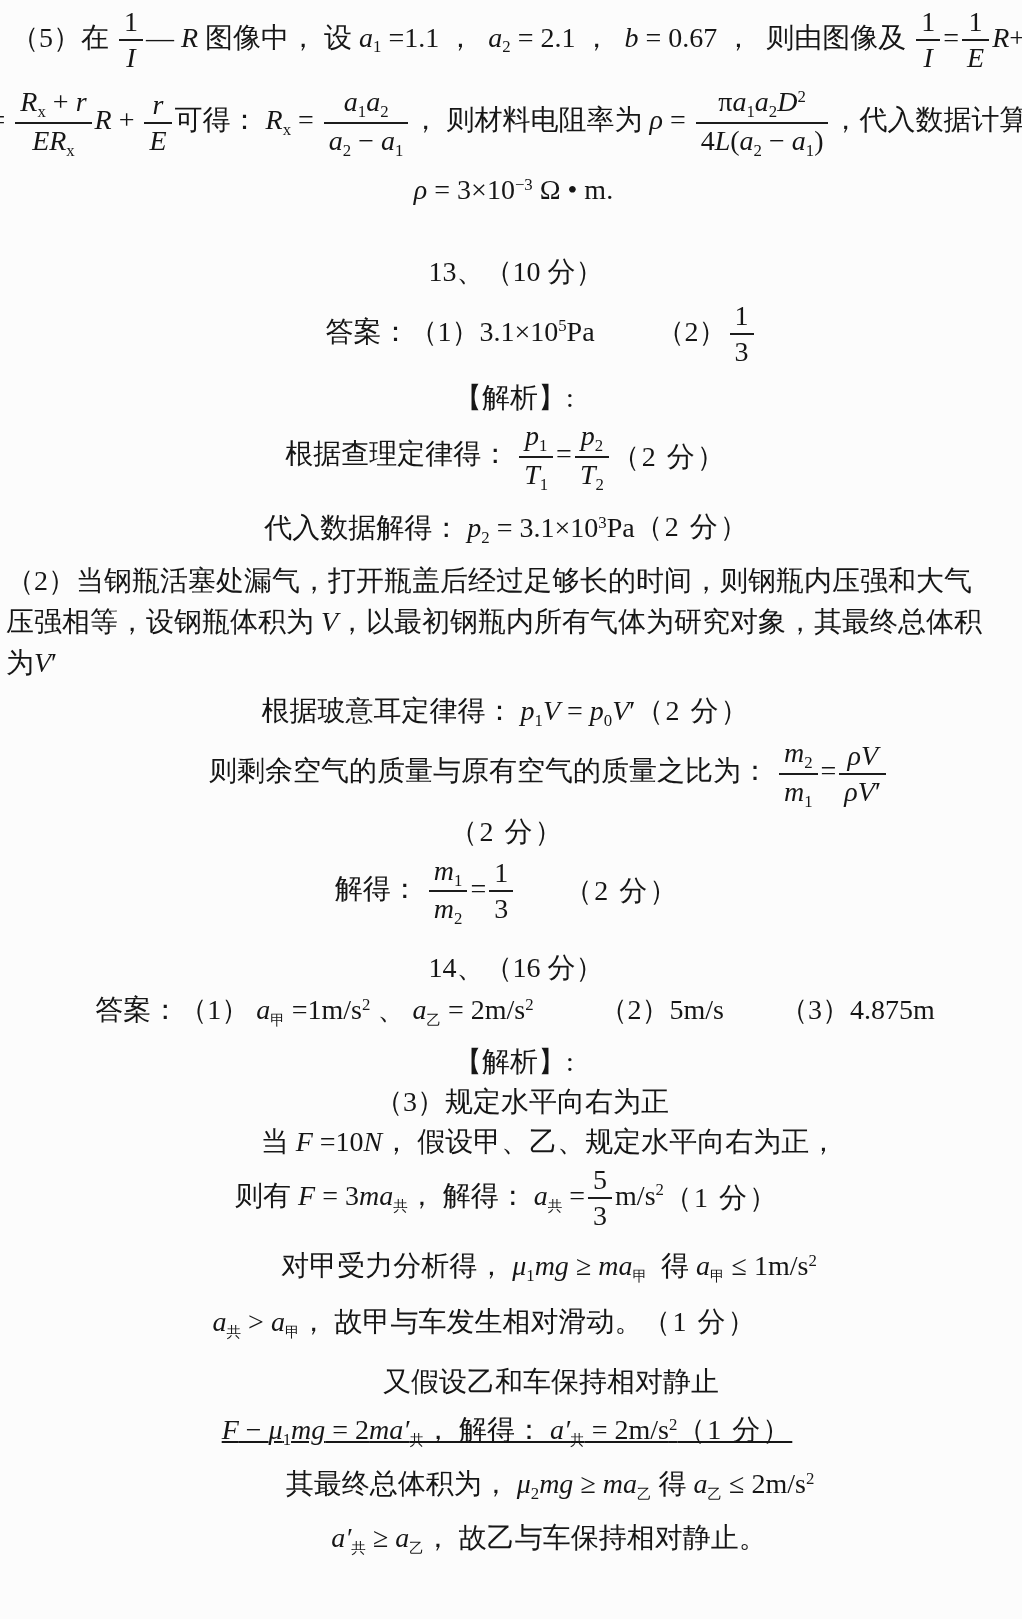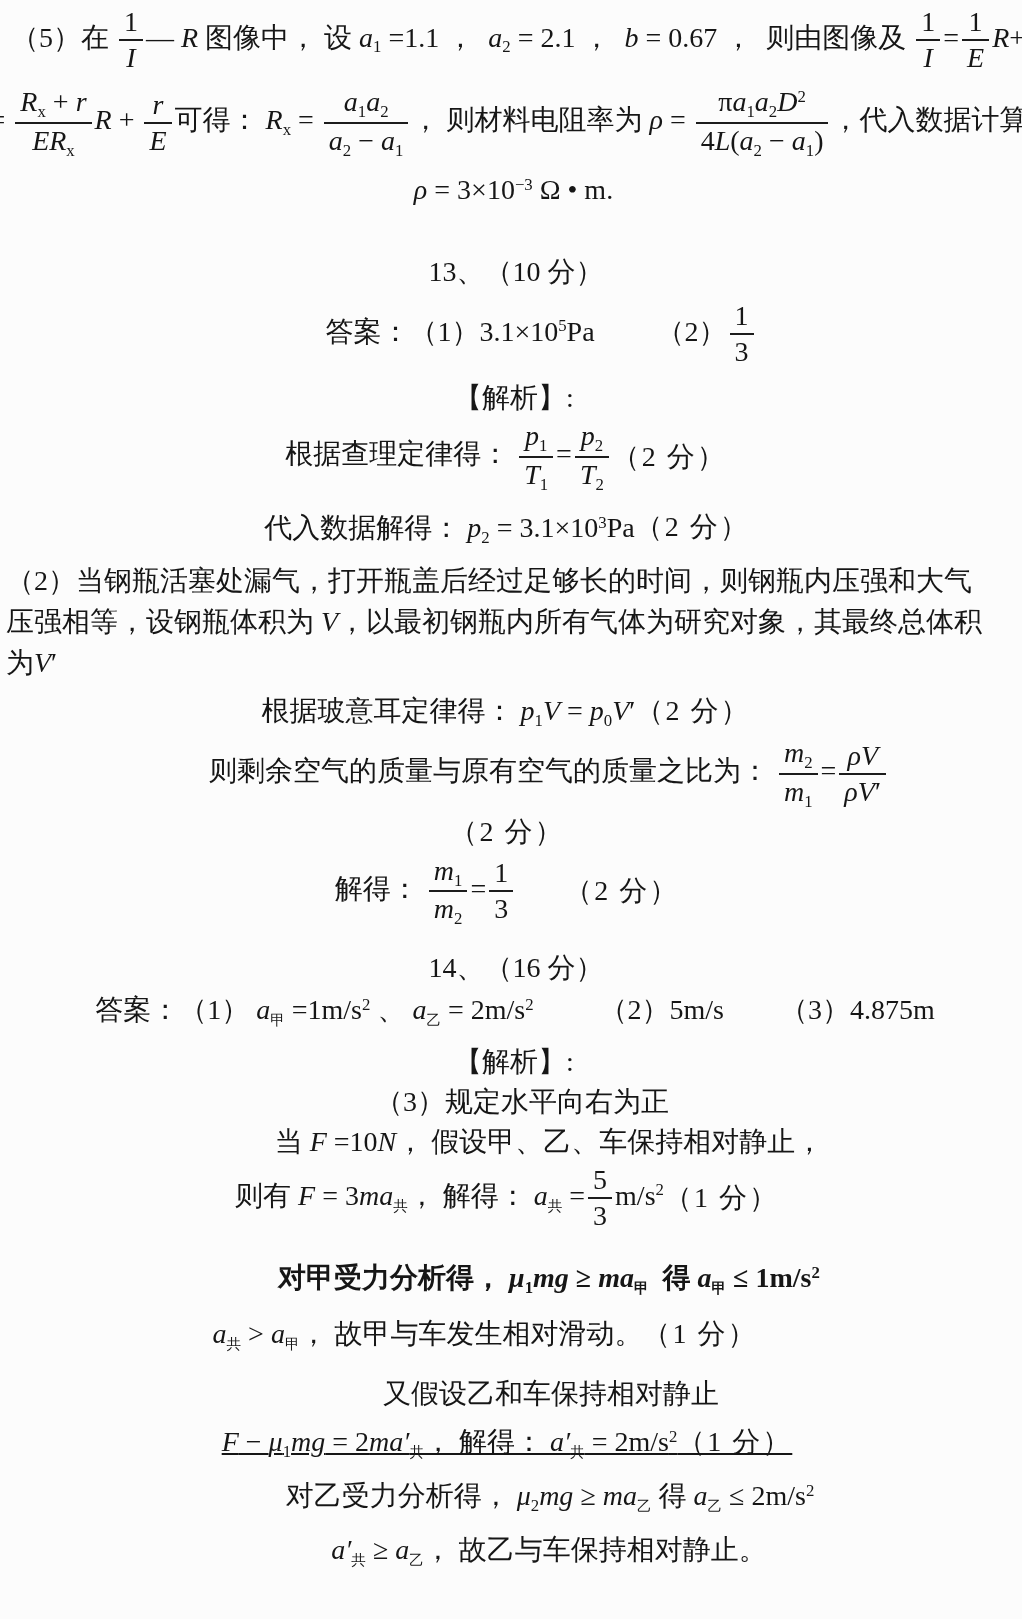--- a/index.html
+++ b/index.html
@@ -100,40 +100,40 @@
       <div class="line" style="margin-top: 2px; margin-left: 8px;">
         <span class="content"><span class="tx">答案：（1） </span><span class="mi">a</span><span class="sbc">甲</span><span class="tx"> =1m/s</span><span class="su">2</span><span class="tx"> 、 </span><span class="mi">a</span><span class="sbc">乙</span><span class="tx"> = 2m/s</span><span class="su">2</span><span class="sp" style="width: 66px;"></span><span class="tx">（2）5m/s</span><span class="sp" style="width: 56px;"></span><span class="tx">（3）4.875m</span></span>
       </div>
       <div class="line" style="margin-top: 12px; margin-left: 6px;">
         <span class="content"><span class="tx">【解析】:</span></span>
       </div>
       <div class="line" style="margin-top: 0px; margin-left: 22px;">
         <span class="content"><span class="tx">（3）规定水平向右为正</span></span>
       </div>
       <div class="line" style="margin-top: 0px; margin-left: 76px;">
-        <span class="content"><span class="tx">当 </span><span class="mi">F</span><span class="tx"> =10</span><span class="mi">N</span><span class="tx">， 假设甲、乙、车保持相对静止，</span></span>
+        <span class="content"><span class="tx">当 </span><span class="mi">F</span><span class="tx"> =10</span><span class="mi">N</span><span class="tx">， 假设甲、乙、规定水平向右为正，</span></span>
       </div>
       <div class="line" style="margin-top: 0px; margin-left: 76px;">
         <span class="content"><span class="tx">则有 </span><span class="mi">F</span><span class="tx"> = 3</span><span class="mi">ma</span><span class="sbc">共</span><span class="tx">， 解得： </span><span class="mi">a</span><span class="sbc">共</span><span class="tx"> =</span><span class="frac"><span class="fn"><span class="tx">5</span></span><span class="fd"><span class="tx">3</span></span></span><span class="tx">m/s</span><span class="su">2</span></span>
         <span class="score">（1 分）</span>
       </div>
-      <div class="line" style="margin-top: 24px; margin-left: 76px; font-weight: bold;">
+      <div class="line" style="margin-top: 12px; margin-left: 76px;">
         <span class="content"><span class="tx">对甲受力分析得， </span><span class="mi">μ</span><span class="sb">1</span><span class="mi">mg</span><span class="tx"> ≥ </span><span class="mi">ma</span><span class="sbc">甲</span><span class="tx">  得 </span><span class="mi">a</span><span class="sbc">甲</span><span class="tx"> ≤ 1m/s</span><span class="su">2</span></span>
       </div>
       <div class="line" style="margin-top: 16px; margin-left: 32px;">
         <span class="content"><span class="mi">a</span><span class="sbc">共</span><span class="tx"> &gt; </span><span class="mi">a</span><span class="sbc">甲</span><span class="tx">， 故甲与车发生相对滑动。</span></span>
         <span class="score">（1 分）</span>
       </div>
       <div class="line" style="margin-top: 20px; margin-left: 80px;">
         <span class="content"><span class="tx">又假设乙和车保持相对静止</span></span>
       </div>
       <div class="line" style="margin-top: 8px; margin-left: 76px; text-decoration: underline;">
         <span class="content"><span class="mi">F</span><span class="tx"> − </span><span class="mi">μ</span><span class="sb">1</span><span class="mi">mg</span><span class="tx"> = 2</span><span class="mi">ma′</span><span class="sbc">共</span><span class="tx">， 解得： </span><span class="mi">a′</span><span class="sbc">共</span><span class="tx"> = 2m/s</span><span class="su">2</span></span>
         <span class="score">（1 分）</span>
       </div>
       <div class="line" style="margin-top: 14px; margin-left: 78px;">
-        <span class="content"><span class="tx">对乙受力分析得， </span><span class="mi">μ</span><span class="sb">2</span><span class="mi">mg</span><span class="tx"> ≥ </span><span class="mi">ma</span><span class="sbc">乙</span><span class="tx"> 得 </span><span class="mi">a</span><span class="sbc">乙</span><span class="tx"> ≤ 2m/s</span><span class="su">2</span></span>
+        <span class="content"><span class="tx">其最终总体积为， </span><span class="mi">μ</span><span class="sb">2</span><span class="mi">mg</span><span class="tx"> ≥ </span><span class="mi">ma</span><span class="sbc">乙</span><span class="tx"> 得 </span><span class="mi">a</span><span class="sbc">乙</span><span class="tx"> ≤ 2m/s</span><span class="su">2</span></span>
       </div>
       <div class="line" style="margin-top: 14px; margin-left: 76px;">
         <span class="content"><span class="mi">a′</span><span class="sbc">共</span><span class="tx"> ≥ </span><span class="mi">a</span><span class="sbc">乙</span><span class="tx">， 故乙与车保持相对静止。</span></span>
       </div>
     </div>
 </main>
 
 </body></html>

